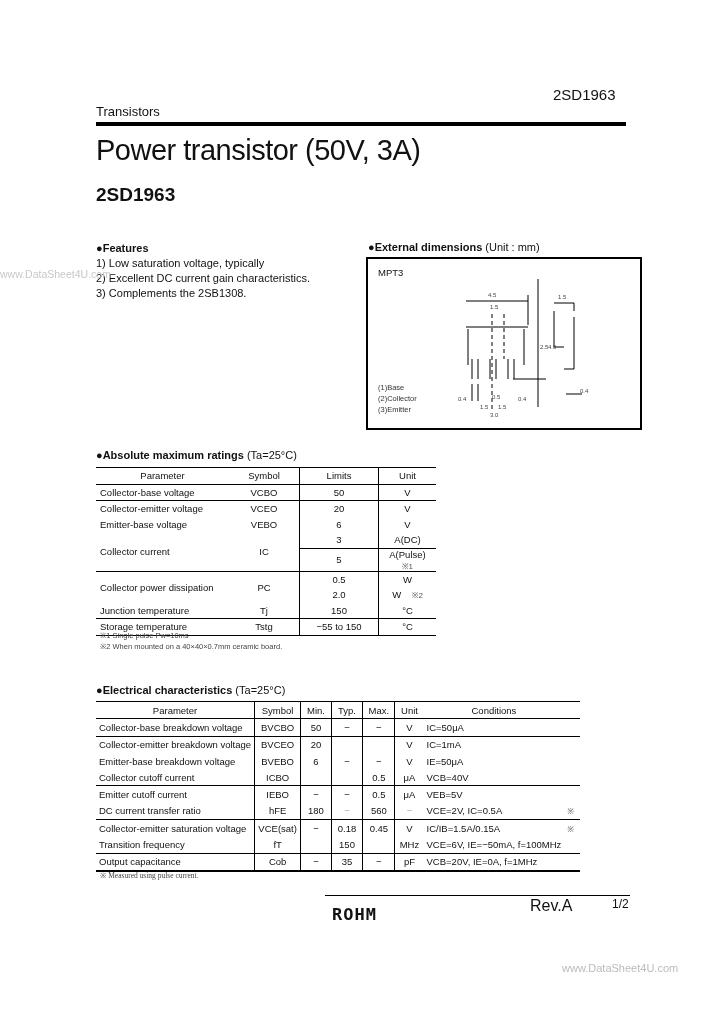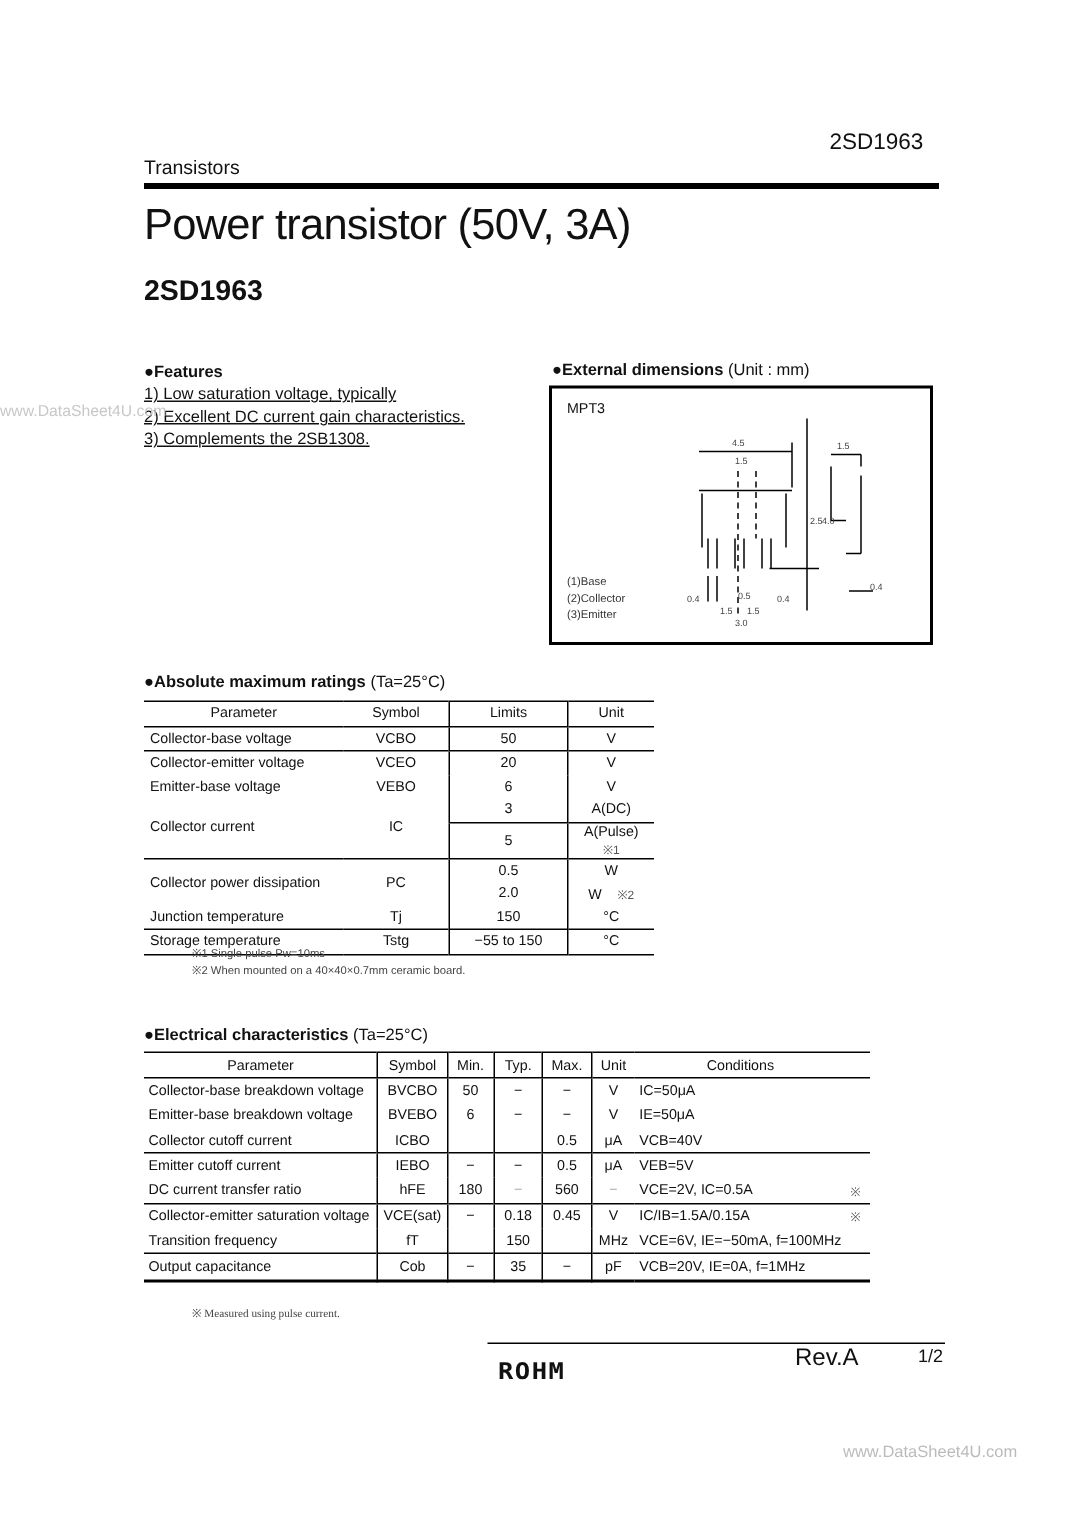--- a/index.html
+++ b/index.html
@@ -8,39 +8,39 @@
   .abs { position:absolute; }
   .part-top { left:553px; top:86px; font-size:15px; }
   .category { left:96px; top:104px; font-size:13px; }
   .rule-top { left:96px; top:122px; width:530px; height:4px; background:#000; }
   .main-title { left:96px; top:134px; font-size:29px; letter-spacing:-0.5px; }
   .part-bold { left:96px; top:184px; font-size:19px; font-weight:bold; }
 
   .sec-h { font-size:11px; }
   .sec-h b { font-weight:bold; }
   .feat { left:96px; top:241px; font-size:11px; line-height:15px; }
-  .feat .l { white-space:nowrap;text-decoration:underline; }
+  .feat .l { white-space:nowrap; }
   .wm1 { left:0px; top:268px; font-size:10.5px; color:#c8c8c8; }
 
   .ext-h { left:368px; top:241px; }
-  .ext-box { left:366px; top:257px; width:256px; height:173px; border:2px solid #000; box-sizing:border-box; }
+  .ext-box { left:366px; top:257px; width:276px; height:173px; border:2px solid #000; box-sizing:border-box; }
   .ext-box .pkg { position:absolute; left:10px; top:8px; font-size:9.5px; }
   .ext-box .pins { position:absolute; left:10px; top:123px; font-size:7.5px; line-height:11px; color:#333; }
   .ext-box svg { position:absolute; left:0; top:0; }
 
   table { border-collapse:collapse; font-size:9.5px; }
   .abs-h { left:96px; top:449px; }
   .abs-t { left:96px; top:467px; width:340px; }
   .abs-t td, .abs-t th { padding:0 4px; height:15.5px; font-weight:normal; }
   .abs-t th { border-bottom:1px solid #000; text-align:center; }
   .abs-t { border-top:1px solid #000; border-bottom:1px solid #000; }
   .c { text-align:center; }
   .vl { border-left:1px solid #000; }
   .bt { border-top:1px solid #000; }
-  .note { font-size:7.5px; color:#444; line-height:11px;margin-left:28px; }
+  .note { font-size:7.5px; color:#444; line-height:11px; }
   .abs-notes { left:100px; top:630px; }
 
   .el-h { left:96px; top:684px;text-align:center; }
   .el-t { left:96px; top:701px; width:484px; border-top:1px solid #000; border-bottom:2px solid #000; }
   .el-t td, .el-t th { padding:0 3px; height:16.3px; font-weight:normal; white-space:nowrap; }
   .el-t th { border-bottom:1px solid #000; text-align:center; }
   .ast { font-size:8px; color:#555; }
   .el-note { left:100px; top:870px;font-family:Liberation Serif, serif; }
 
   .rule-bot { left:325px; top:895px; width:305px; height:1px; background:#000; }
@@ -206,20 +206,30 @@
   <tr>
     <td>Collector-base breakdown voltage</td>
         <td class="c vl">BVCBO</td>
     <td class="c vl">50</td>
         <td class="c vl">−</td>
     <td class="c vl">−</td>
         <td class="c vl">V</td>
     <td>IC=50μA</td>
         <td class="ast"></td>
   </tr>
+  <tr class="bt">
+    <td>Collector-emitter breakdown voltage</td>
+        <td class="c vl">BVCEO</td>
+    <td class="c vl">20</td>
+        <td class="c vl"></td>
+    <td class="c vl"></td>
+        <td class="c vl">V</td>
+    <td>IC=1mA</td>
+        <td class="ast"></td>
+  </tr>
   <tr>
     <td>Emitter-base breakdown voltage</td>
         <td class="c vl">BVEBO</td>
     <td class="c vl">6</td>
         <td class="c vl">−</td>
     <td class="c vl">−</td>
         <td class="c vl">V</td>
     <td>IE=50μA</td>
         <td class="ast"></td>
   </tr>

